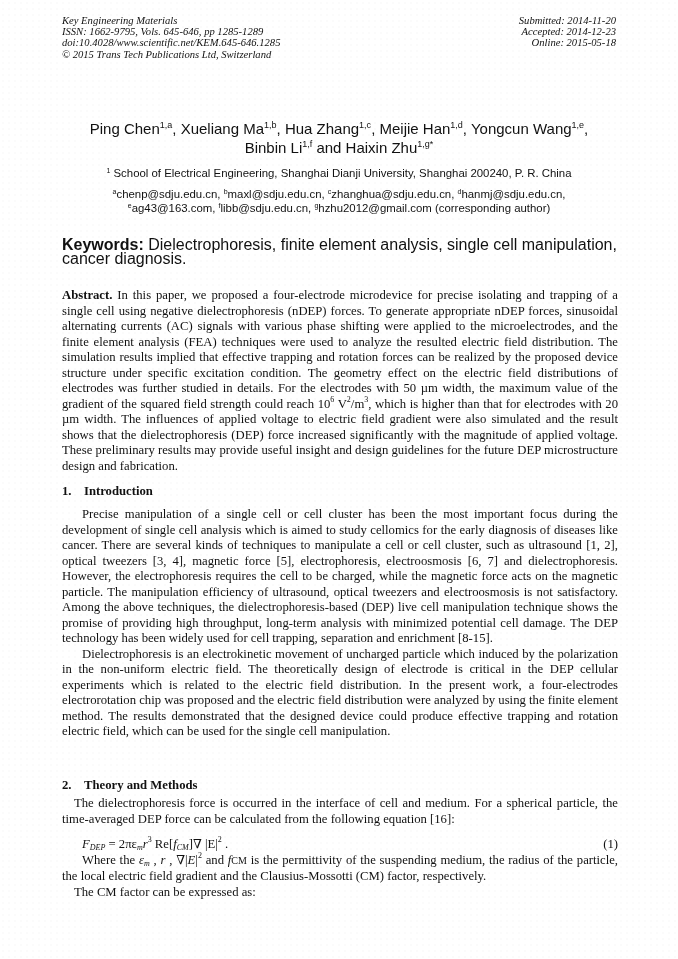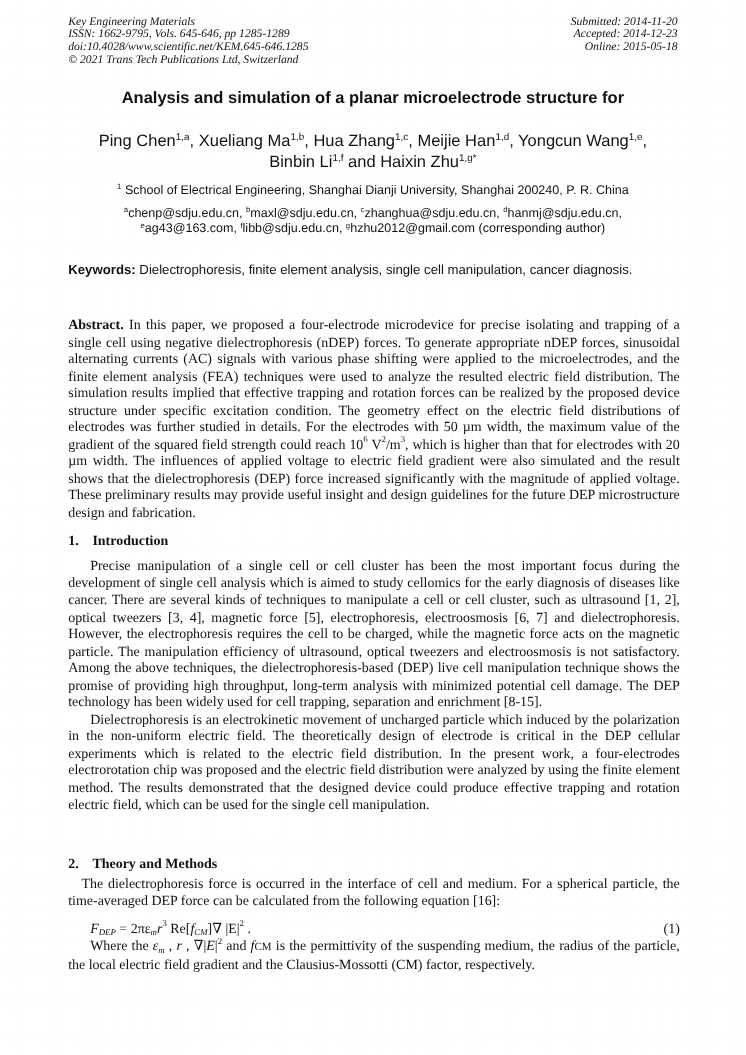--- a/index.html
+++ b/index.html
@@ -39,21 +39,21 @@
     font-size:11.4px; line-height:14px;
   }
   .affil sup { font-size:7px; vertical-align:4px; line-height:0; }
   .emails {
     position:absolute; left:40px; width:598px; top:187px; text-align:center;
     font-size:11.4px; line-height:14px;
   }
   .emails sup { font-size:7px; vertical-align:4px; line-height:0; }
   .keywords {
     position:absolute; left:62px; width:560px; top:238px;
-    font-size:12px; line-height:14px;
+    font-size:16px; line-height:14px;
   }
   .keywords b { font-weight:bold; }
 
   .block {
     position:absolute; left:62px; width:556px;
     font-size:12.7px; line-height:15.5px; text-align:justify;
   }
   .block p { margin:0; }
   .indent { text-indent:20px; }
   .indent-s { text-indent:12px; }
@@ -83,30 +83,29 @@
 <body>
 
 <div class="wm"></div>
 
 <div class="page serif">
 
   <div class="hdr-left">
     <div>Key Engineering Materials</div>
     <div>ISSN: 1662-9795, Vols. 645-646, pp 1285-1289</div>
     <div>doi:10.4028/www.scientific.net/KEM.645-646.1285</div>
-    <div>© 2021 Trans Tech Publications Ltd, Switzerland</div>
+    <div>© 2015 Trans Tech Publications Ltd, Switzerland</div>
   </div>
   <div class="hdr-right">
     <div>Submitted: 2014-11-20</div>
     <div>Accepted: 2014-12-23</div>
     <div>Online: 2015-05-18</div>
   </div>
 
   <div class="title sans">
-    <div>Analysis and simulation of a planar microelectrode structure for</div>
   </div>
 
   <div class="authors sans">
     <span><span>Ping Chen</span><sup>1,a</sup><span>, </span></span><span><span>Xueliang Ma</span><sup>1,b</sup><span>, </span></span><span><span>Hua Zhang</span><sup>1,c</sup><span>, </span></span><span><span>Meijie Han</span><sup>1,d</sup><span>, </span></span><span><span>Yongcun Wang</span><sup>1,e</sup><span>,</span></span><br><span><span>Binbin Li</span><sup>1,f</sup><span> and </span></span><span><span>Haixin Zhu</span><sup>1,g*</sup><span></span></span>
   </div>
 
   <div class="affil sans">
     <sup>1</sup><span> School of Electrical Engineering, Shanghai Dianji University, Shanghai 200240, P. R. China</span>
   </div>
 
@@ -141,14 +140,17 @@
 
   <div class="eq serif">
     <span>F</span><sub>DEP</sub><span style="font-style:normal"> = 2πε</span><sub>m</sub><span>r</span><sup style="font-style:normal">3</sup><span style="font-style:normal"> Re[</span><span>f</span><sub>CM</sub><span style="font-style:normal">]∇ |E|</span><sup style="font-style:normal">2</sup><span style="font-style:normal"> .</span>
     <span class="num">(1)</span>
   </div>
 
   <div class="block where">
     <p class="indent"><span>Where the </span><i>ε</i><i><sub>m</sub></i><span> , </span><i>r</i><span> , ∇|</span><i>E</i><span>|</span><sup>2</sup><span> and </span><i>f</i><span style="font-size:10px">CM</span><span> is the permittivity of the suspending medium, the radius of the particle, the local electric field gradient and the Clausius-Mossotti (CM) factor, respectively.</span></p>
   </div>
 
+  <div class="block cm" style="top:885px;">
+    <p class="indent-s">The CM factor can be expressed as:</p>
+  </div>
 
 </div>
 
 </body></html>

